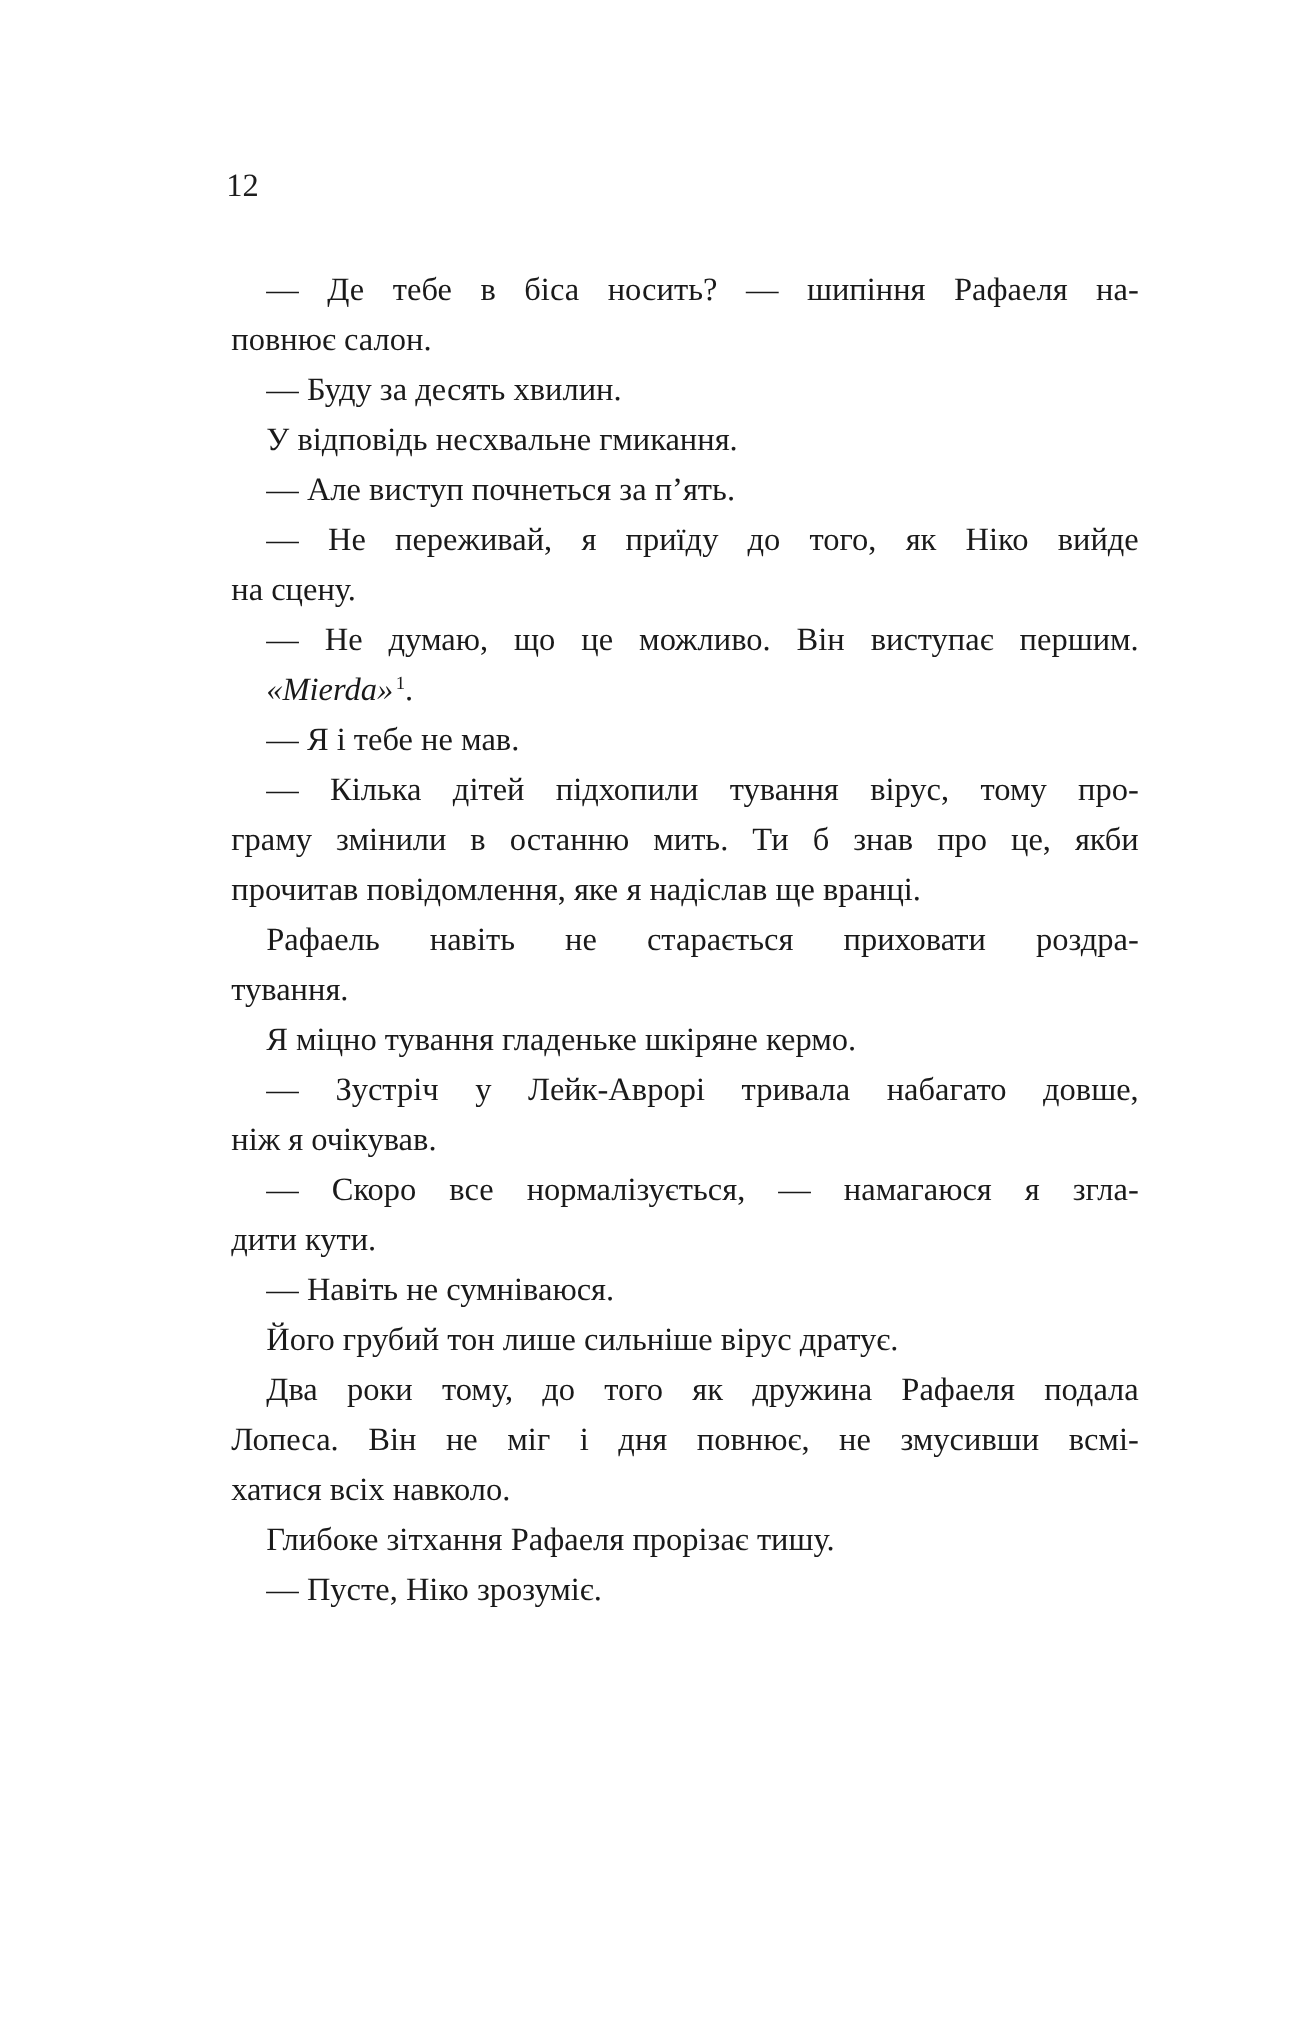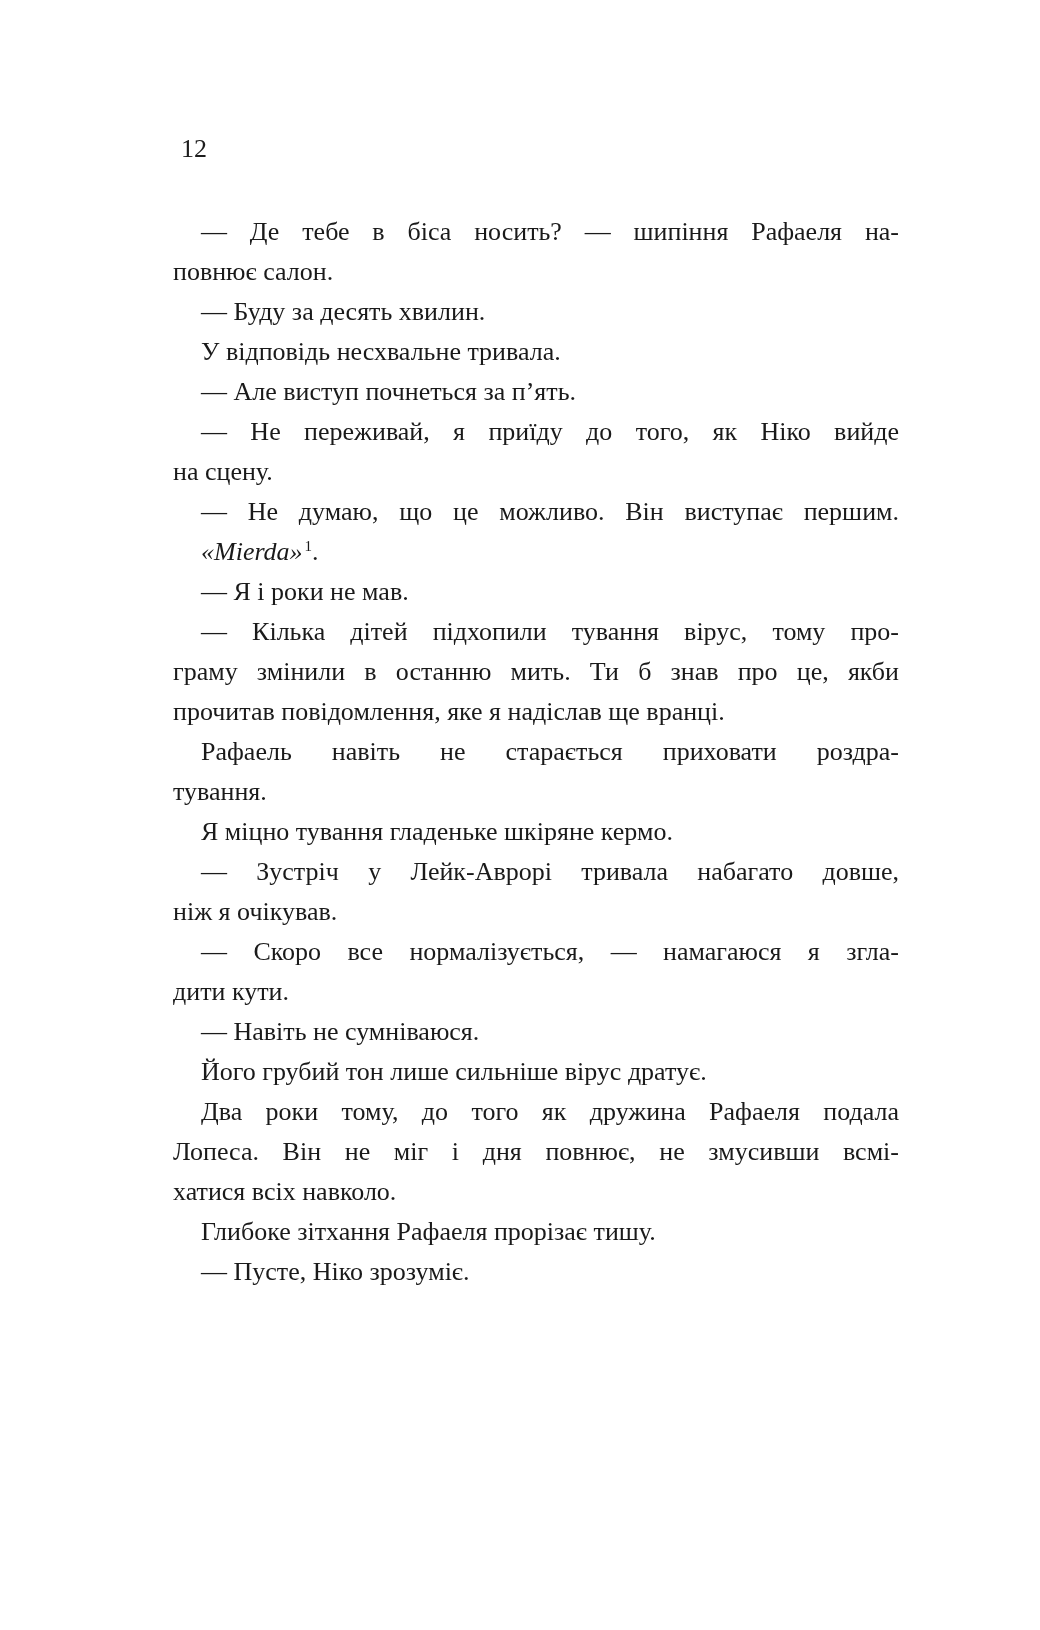--- a/index.html
+++ b/index.html
@@ -19,21 +19,21 @@
   .page-number {
     position: absolute;
     left: 181px;
     top: 136px;
     font-size: 26px;
     line-height: 26px;
     color: #1d1d1d;
   }
   .body-text {
     position: absolute;
-    left: 173px;
+    left: 185px;
     top: 212px;
     width: 726px;
     font-size: 26px;
     line-height: 40px;
     color: #1a1a1a;
   }
   .line {
     height: 40px;
     white-space: pre-wrap;
   }
@@ -81,27 +81,27 @@
 <body>
 
 <div class="page">
 
   <div class="page-number">12</div>
 
   <div class="body-text">
       <div class="line indent justify"><span>— Де тебе в біса носить? — шипіння Рафаеля на-</span></div>
       <div class="line"><span>повнює салон.</span></div>
       <div class="line indent"><span>— Буду за десять хвилин.</span></div>
-      <div class="line indent"><span>У відповідь несхвальне тривала.</span></div>
+      <div class="line indent"><span>У відповідь несхвальне гмикання.</span></div>
       <div class="line indent"><span>— Але виступ почнеться за п’ять.</span></div>
       <div class="line indent justify"><span>— Не переживай, я приїду до того, як Ніко вийде</span></div>
       <div class="line"><span>на сцену.</span></div>
       <div class="line indent justify"><span>— Не думаю, що це можливо. Він виступає першим.</span></div>
       <div class="line indent"><span class="italic">«Mierda»</span><span class="sup">1</span><span>.</span></div>
-      <div class="line indent"><span>— Я і роки не мав.</span></div>
+      <div class="line indent"><span>— Я і тебе не мав.</span></div>
       <div class="line indent justify"><span>— Кілька дітей підхопили тування вірус, тому про-</span></div>
       <div class="line justify"><span>граму змінили в останню мить. Ти б знав про це, якби</span></div>
       <div class="line"><span>прочитав повідомлення, яке я надіслав ще вранці.</span></div>
       <div class="line indent justify"><span>Рафаель навіть не старається приховати роздра-</span></div>
       <div class="line"><span>тування.</span></div>
       <div class="line indent"><span>Я міцно тування гладеньке шкіряне кермо.</span></div>
       <div class="line indent justify"><span>— Зустріч у Лейк-Аврорі тривала набагато довше,</span></div>
       <div class="line"><span>ніж я очікував.</span></div>
       <div class="line indent justify"><span>— Скоро все нормалізується, — намагаюся я згла-</span></div>
       <div class="line"><span>дити кути.</span></div>

